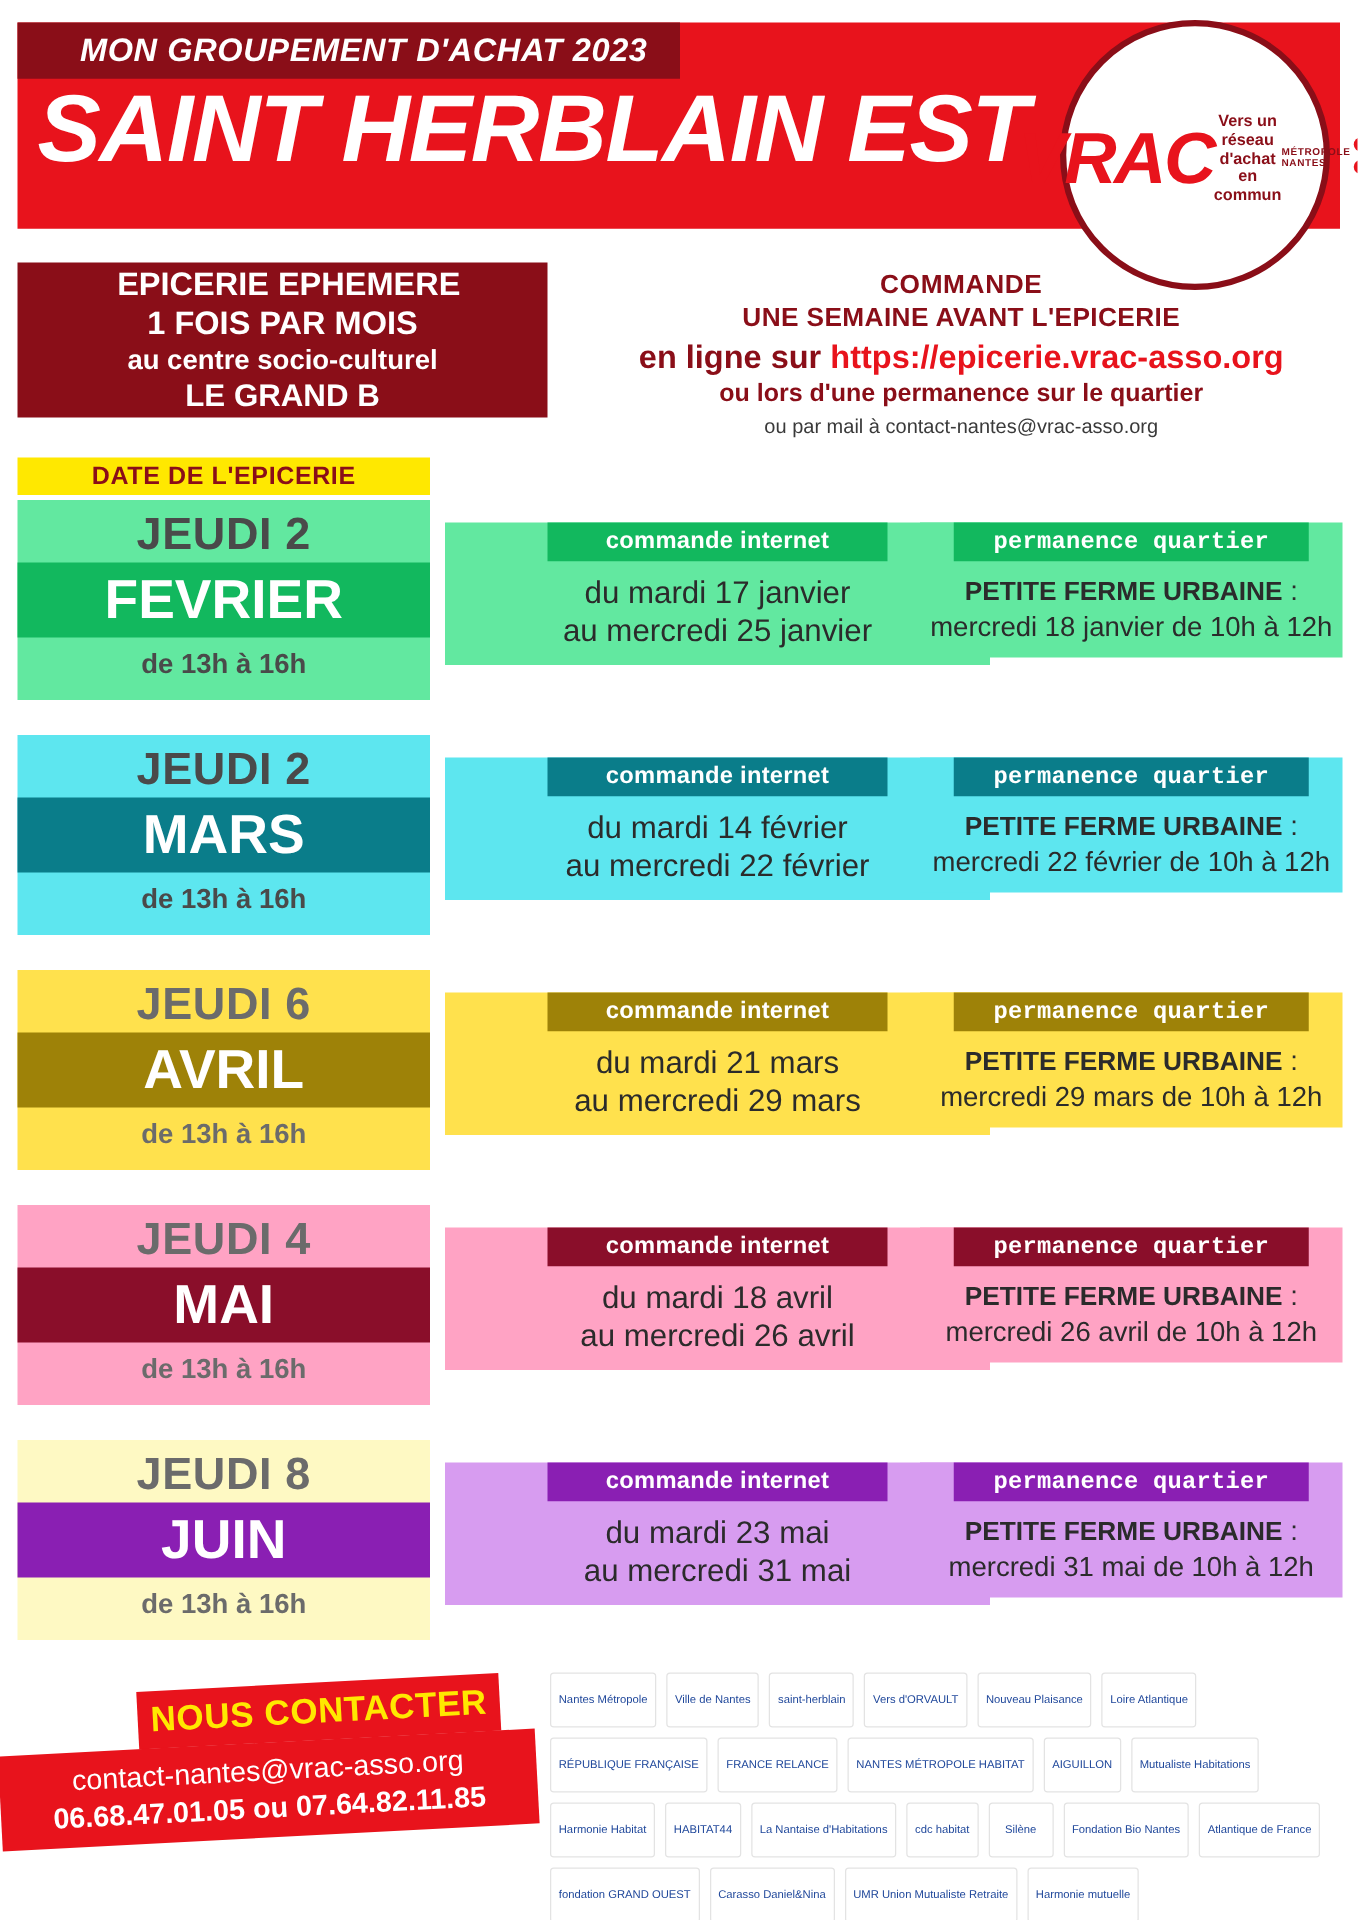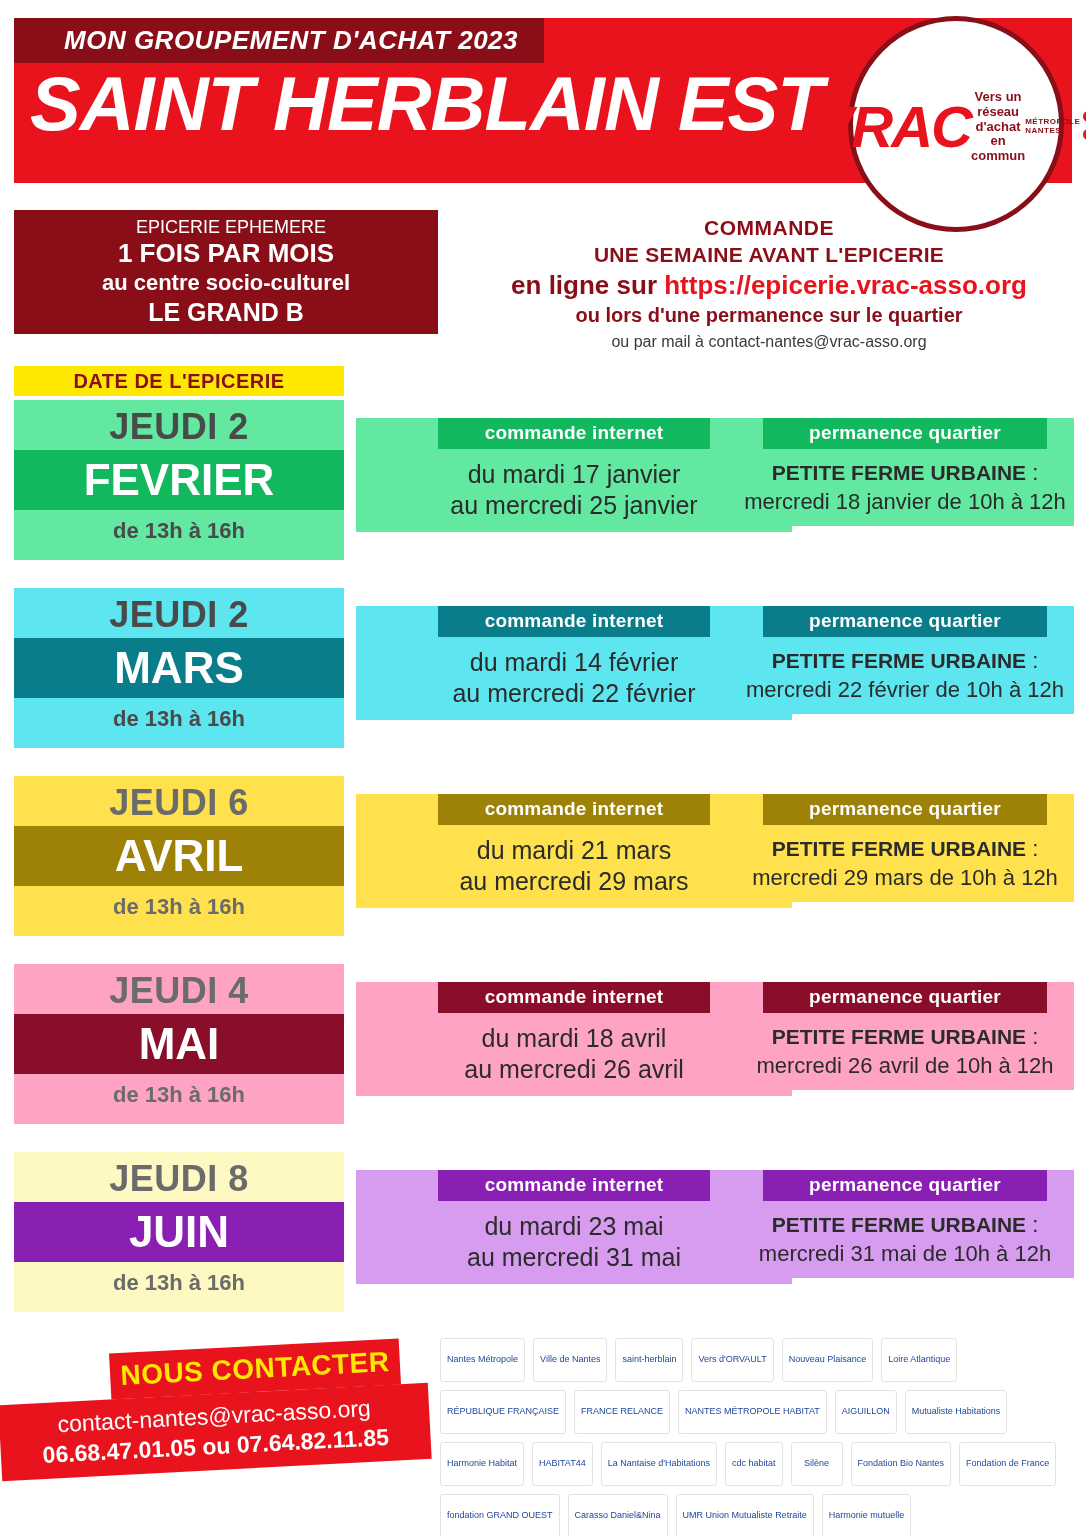--- a/index.html
+++ b/index.html
@@ -112,21 +112,21 @@
     width: 424px;
     height: 124px;
     background: #8a0e18;
     color: #ffffff;
     display: flex;
     flex-direction: column;
     align-items: center;
     justify-content: center;
     line-height: 1.22;
   }
-  .info-left .l1 { font-size: 18px; font-weight: normal; margin-left: 10px; }
+  .info-left .l1 { font-size: 26px; font-weight: bold; margin-left: 10px; }
   .info-left .l2 { font-size: 26px; font-weight: bold; }
   .info-left .l3 { font-size: 22px; font-weight: bold; }
   .info-left .l4 { font-size: 25px; font-weight: bold; }
 
   .info-right {
     position: absolute;
     left: 458px;
     top: 4px;
     width: 622px;
     text-align: center;
@@ -205,21 +205,21 @@
     display: block;
     margin: 0 auto;
     color: #ffffff;
     font-size: 19px;
     font-weight: bold;
     text-align: center;
     padding: 4px 0 5px;
     letter-spacing: 0.2px;
   }
   .tag-mid { width: 272px; }
-  .tag-right { width: 284px; }
+  .tag-right { width: 284px; font-family: Liberation Mono, monospace; }
 
   .mid-text {
     text-align: center;
     font-size: 25px;
     color: #2b2b2b;
     line-height: 1.25;
     margin-top: 10px;
   }
   .right-text {
     text-align: center;
@@ -422,19 +422,19 @@
       <div class="partner">FRANCE RELANCE</div>
       <div class="partner">NANTES MÉTROPOLE HABITAT</div>
       <div class="partner">AIGUILLON</div>
       <div class="partner">Mutualiste Habitations</div>
       <div class="partner">Harmonie Habitat</div>
       <div class="partner">HABITAT44</div>
       <div class="partner">La Nantaise d'Habitations</div>
       <div class="partner">cdc habitat</div>
       <div class="partner">Silène</div>
       <div class="partner">Fondation Bio Nantes</div>
-      <div class="partner">Fondation de France</div>
+      <div class="partner">Atlantique de France</div>
       <div class="partner">fondation GRAND OUEST</div>
       <div class="partner">Carasso Daniel&amp;Nina</div>
       <div class="partner">UMR Union Mutualiste Retraite</div>
       <div class="partner">Harmonie mutuelle</div>
     </div>
 </div>
 
 </body></html>

